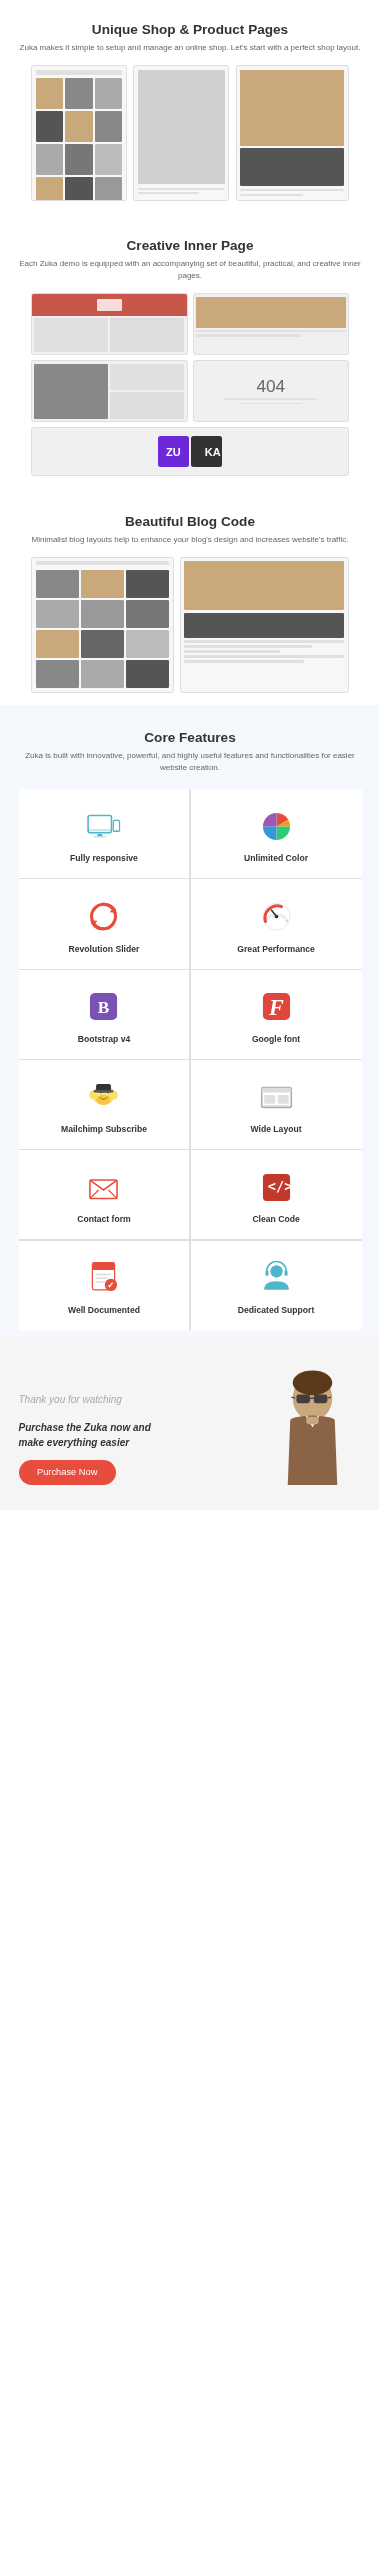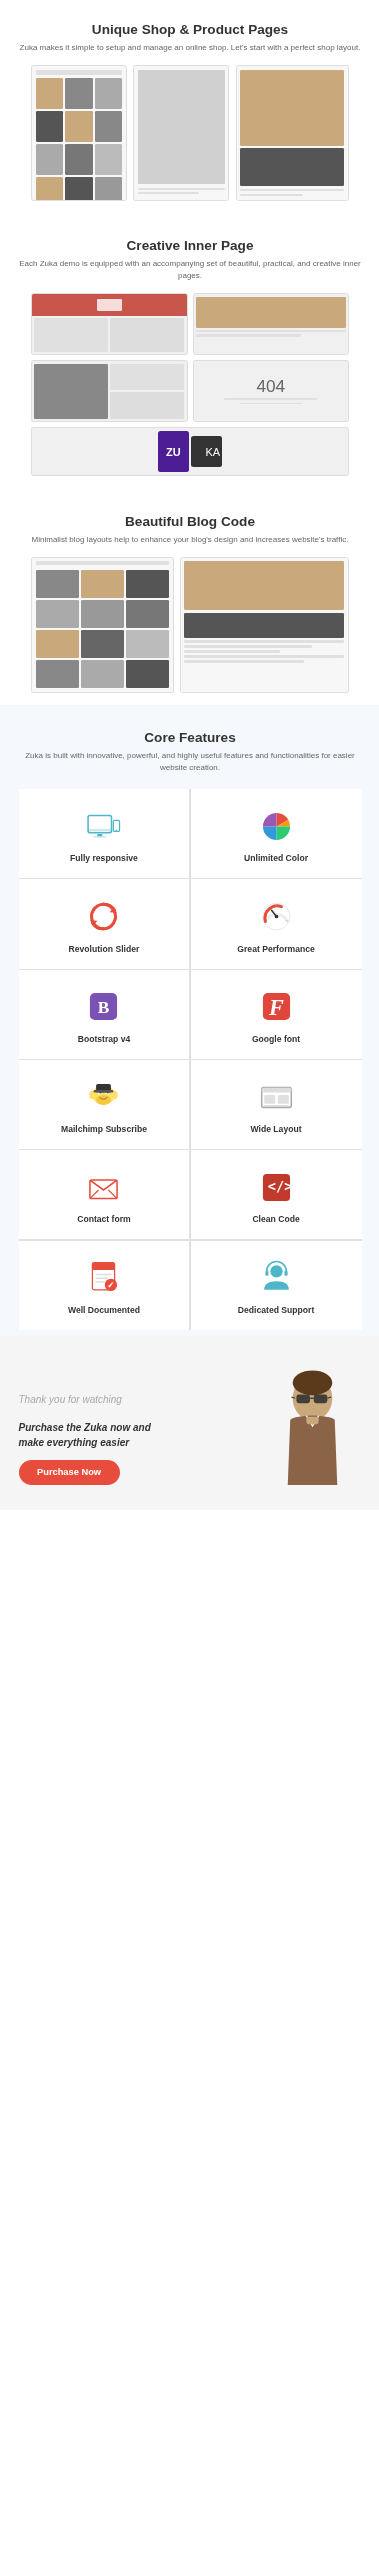--- a/index.html
+++ b/index.html
@@ -137,21 +137,21 @@
       font-style: italic;
       font-weight: 700;
     }
     .cta-button {
       background: #e74c3c;
       color: #fff;
       border: none;
       border-radius: 18.5px;
       padding: 7.4px 18.5px;
       font-size: 9.3px;
-      font-weight: 700;
+      font-weight: 400;
       cursor: pointer;
       display: inline-block;
     }
     .cta-person {
       width: 99px;
       height: 124px;
       position: relative;
       flex-shrink: 0;
     }
 
@@ -243,22 +243,22 @@
         <div style="flex:1; background:#ddd; border-radius:1.2px;"></div>
       </div>
     </div>
     <div style="background:#f0f0f0; border:0.6px solid #ddd; border-radius:2.5px; height:62px; overflow:hidden; display:flex; flex-direction:column; align-items:center; justify-content:center; gap:2.5px;">
       <div style="font-size:17.3px; font-weight:300; color:#666; line-height:1;">404</div>
       <div style="height:1.9px; background:#e0e0e0; border-radius:1.2px; width:60%;"></div>
       <div style="height:1.9px; background:#e0e0e0; border-radius:1.2px; width:40%;"></div>
     </div>
 
     <div style="grid-column:1/3; background:#f0f0f0; border:0.6px solid #ddd; border-radius:2.5px; height:49px; overflow:hidden; display:flex; align-items:center; justify-content:center; gap:2.5px;">
-      <div style="width:31px; height:41px; background:#4c1d95; border-radius:2.5px; display:flex; align-items:center; justify-content:center; color:#fff; font-size:11px; font-weight:700;">ZU</div>
-      <div style="width:31px; height:31px; background:#333; border-radius:2.5px; display:flex; align-items:center; justify-content:center; color:#fff; font-size:11px; font-weight:400;padding-left:12px;">KA</div>
+      <div style="width:31px; height:31px; background:#6d28d9; border-radius:2.5px; display:flex; align-items:center; justify-content:center; color:#fff; font-size:11px; font-weight:700;">ZU</div>
+      <div style="width:31px; height:31px; background:#333; border-radius:2.5px; display:flex; align-items:center; justify-content:center; color:#fff; font-size:11px; font-weight:700;padding-left:12px;">KA</div>
     </div>
   </div>
 </section>
 
 <section class="section-blog">
   <h2>Beautiful Blog Code</h2>
   <p>Minimalist blog layouts help to enhance your blog's design and increases
 website's traffic.</p>
 
   <div style="display:flex; gap:6.2px; margin-top:11px; padding:0 12.4px; height:136px;">

